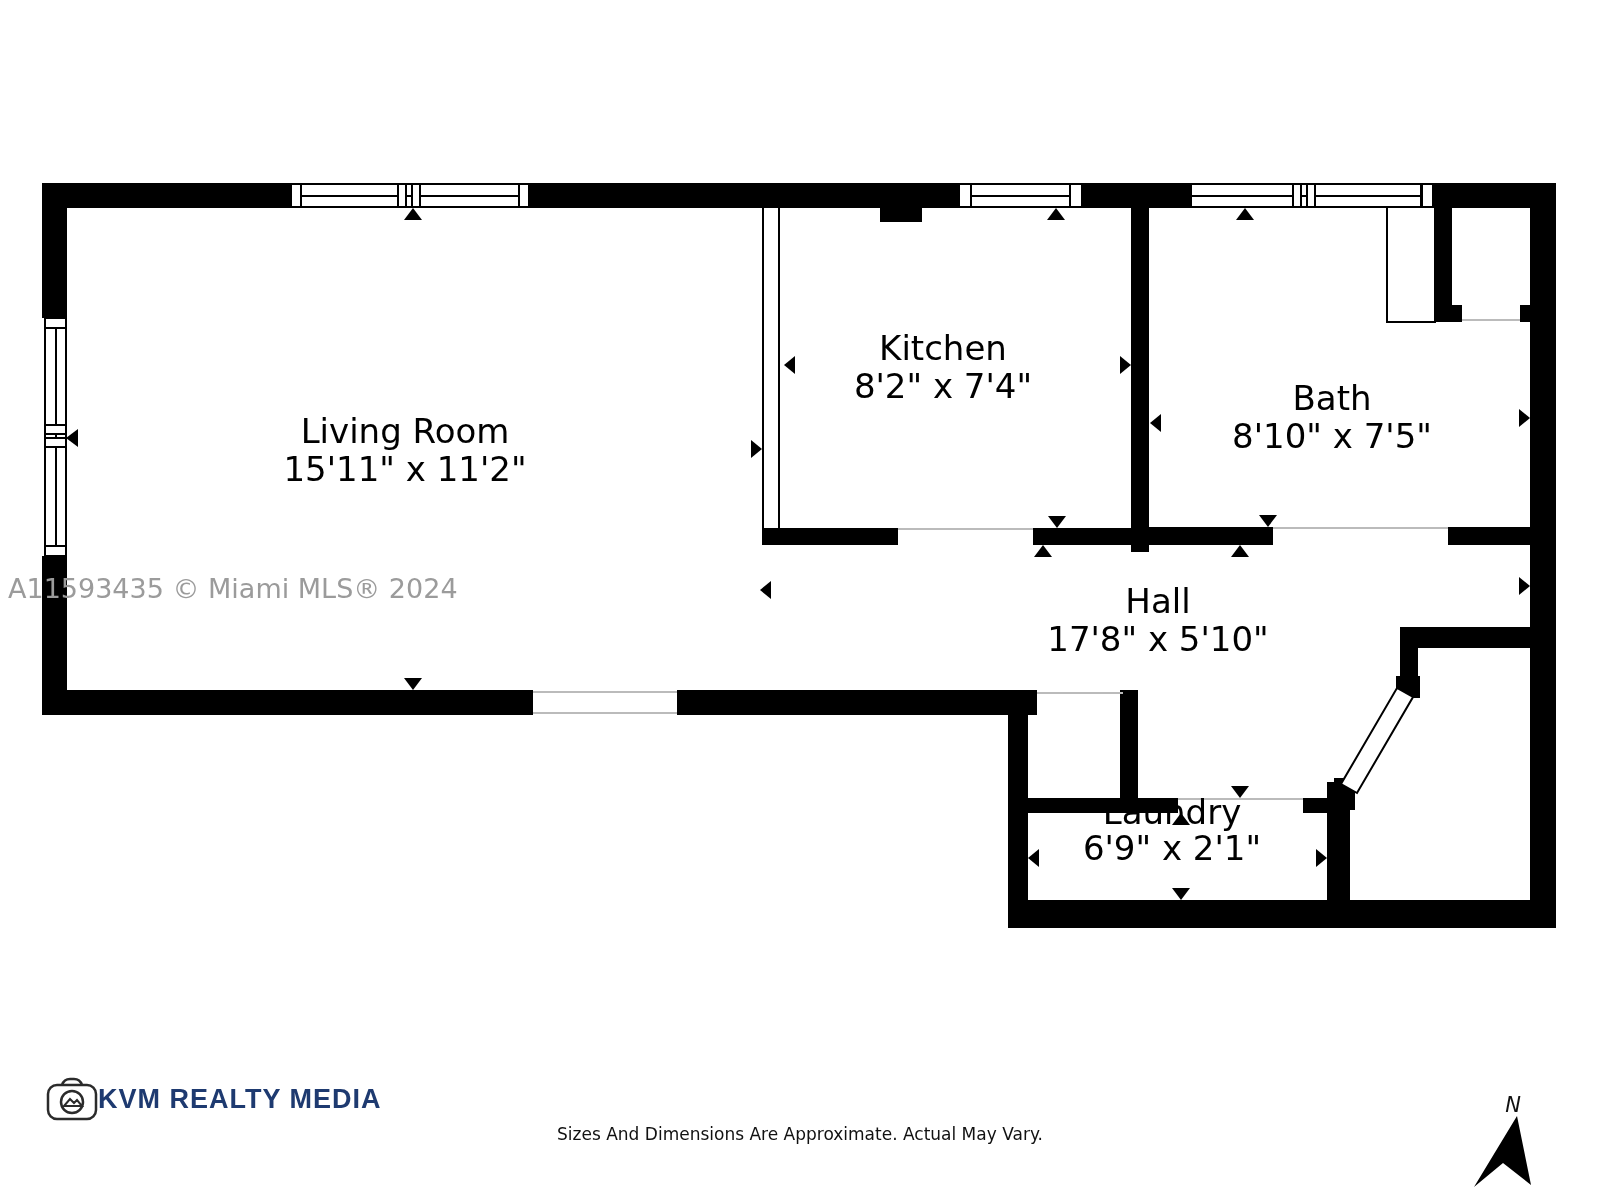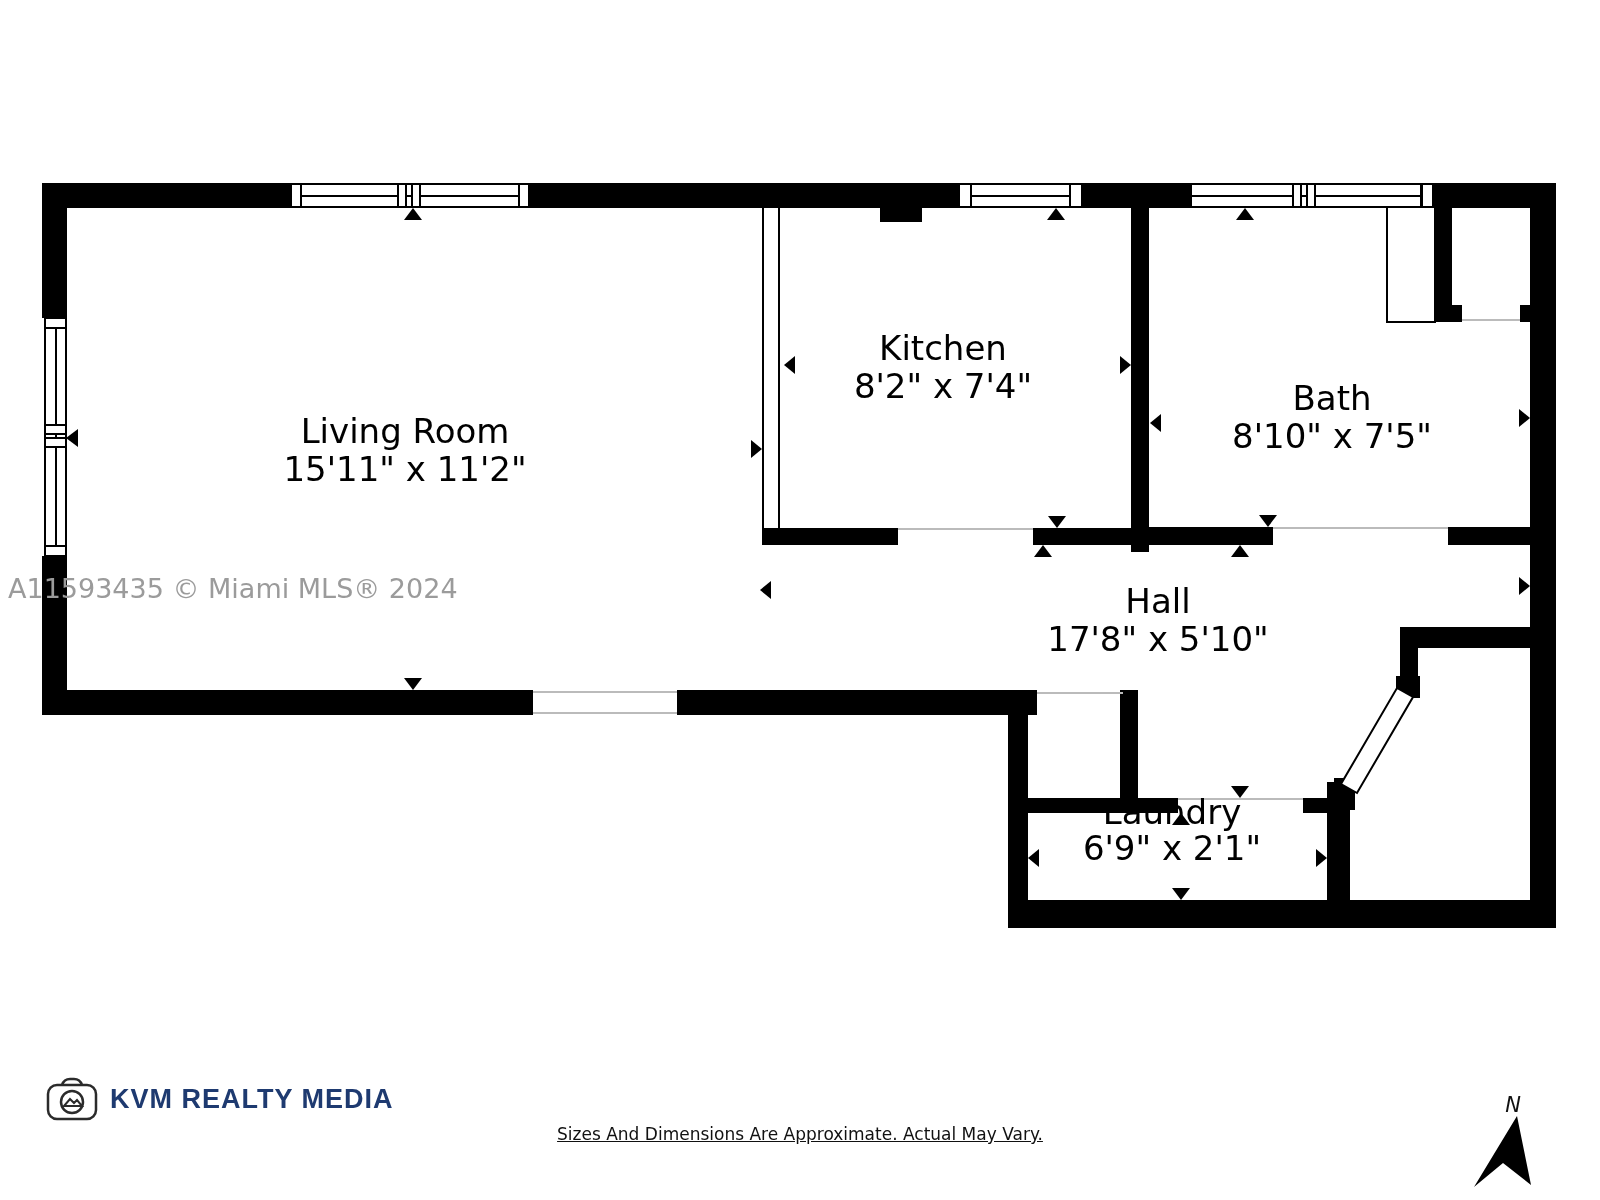--- a/index.html
+++ b/index.html
@@ -6,29 +6,29 @@
   body{
     width:1600px;height:1200px;position:relative;background:#ffffff;
     font-family:"DejaVu Sans", sans-serif;overflow:hidden;
   }
   svg text{font-family:"DejaVu Sans", sans-serif;}
   .room-label{font-size:34px;fill:#000;text-anchor:middle;}
   .room-dims{font-size:34px;fill:#000;text-anchor:middle;}
   .watermark{font-size:27px;fill:#9b9b9b;}
   .north-n{font-size:21px;font-style:italic;fill:#111;text-anchor:middle;}
   #brand{
-    position:absolute;left:46px;top:1076px;display:flex;align-items:center;gap:12px;text-align:center;
+    position:absolute;left:46px;top:1076px;display:flex;align-items:center;gap:0;text-align:center;
   }
   #brand .brand-name{
     color:#1e3a70;font-weight:bold;font-size:27px;letter-spacing:1px;
     font-family:"Liberation Sans", sans-serif;
   }
   #disclaimer{
     position:absolute;left:0;top:1124px;width:100%;text-align:center;
-    font-size:17px;color:#111;text-decoration:underline;
+    font-size:17px;color:#111;
   }
 </style>
 </head>
 <body>
 
 <svg id="plan" width="1600" height="1200" viewBox="0 0 1600 1200" style="position:absolute;left:0;top:0;">
 
   <g fill="#000" stroke="none">
 
     <rect x="42" y="183" width="248" height="25"></rect>

